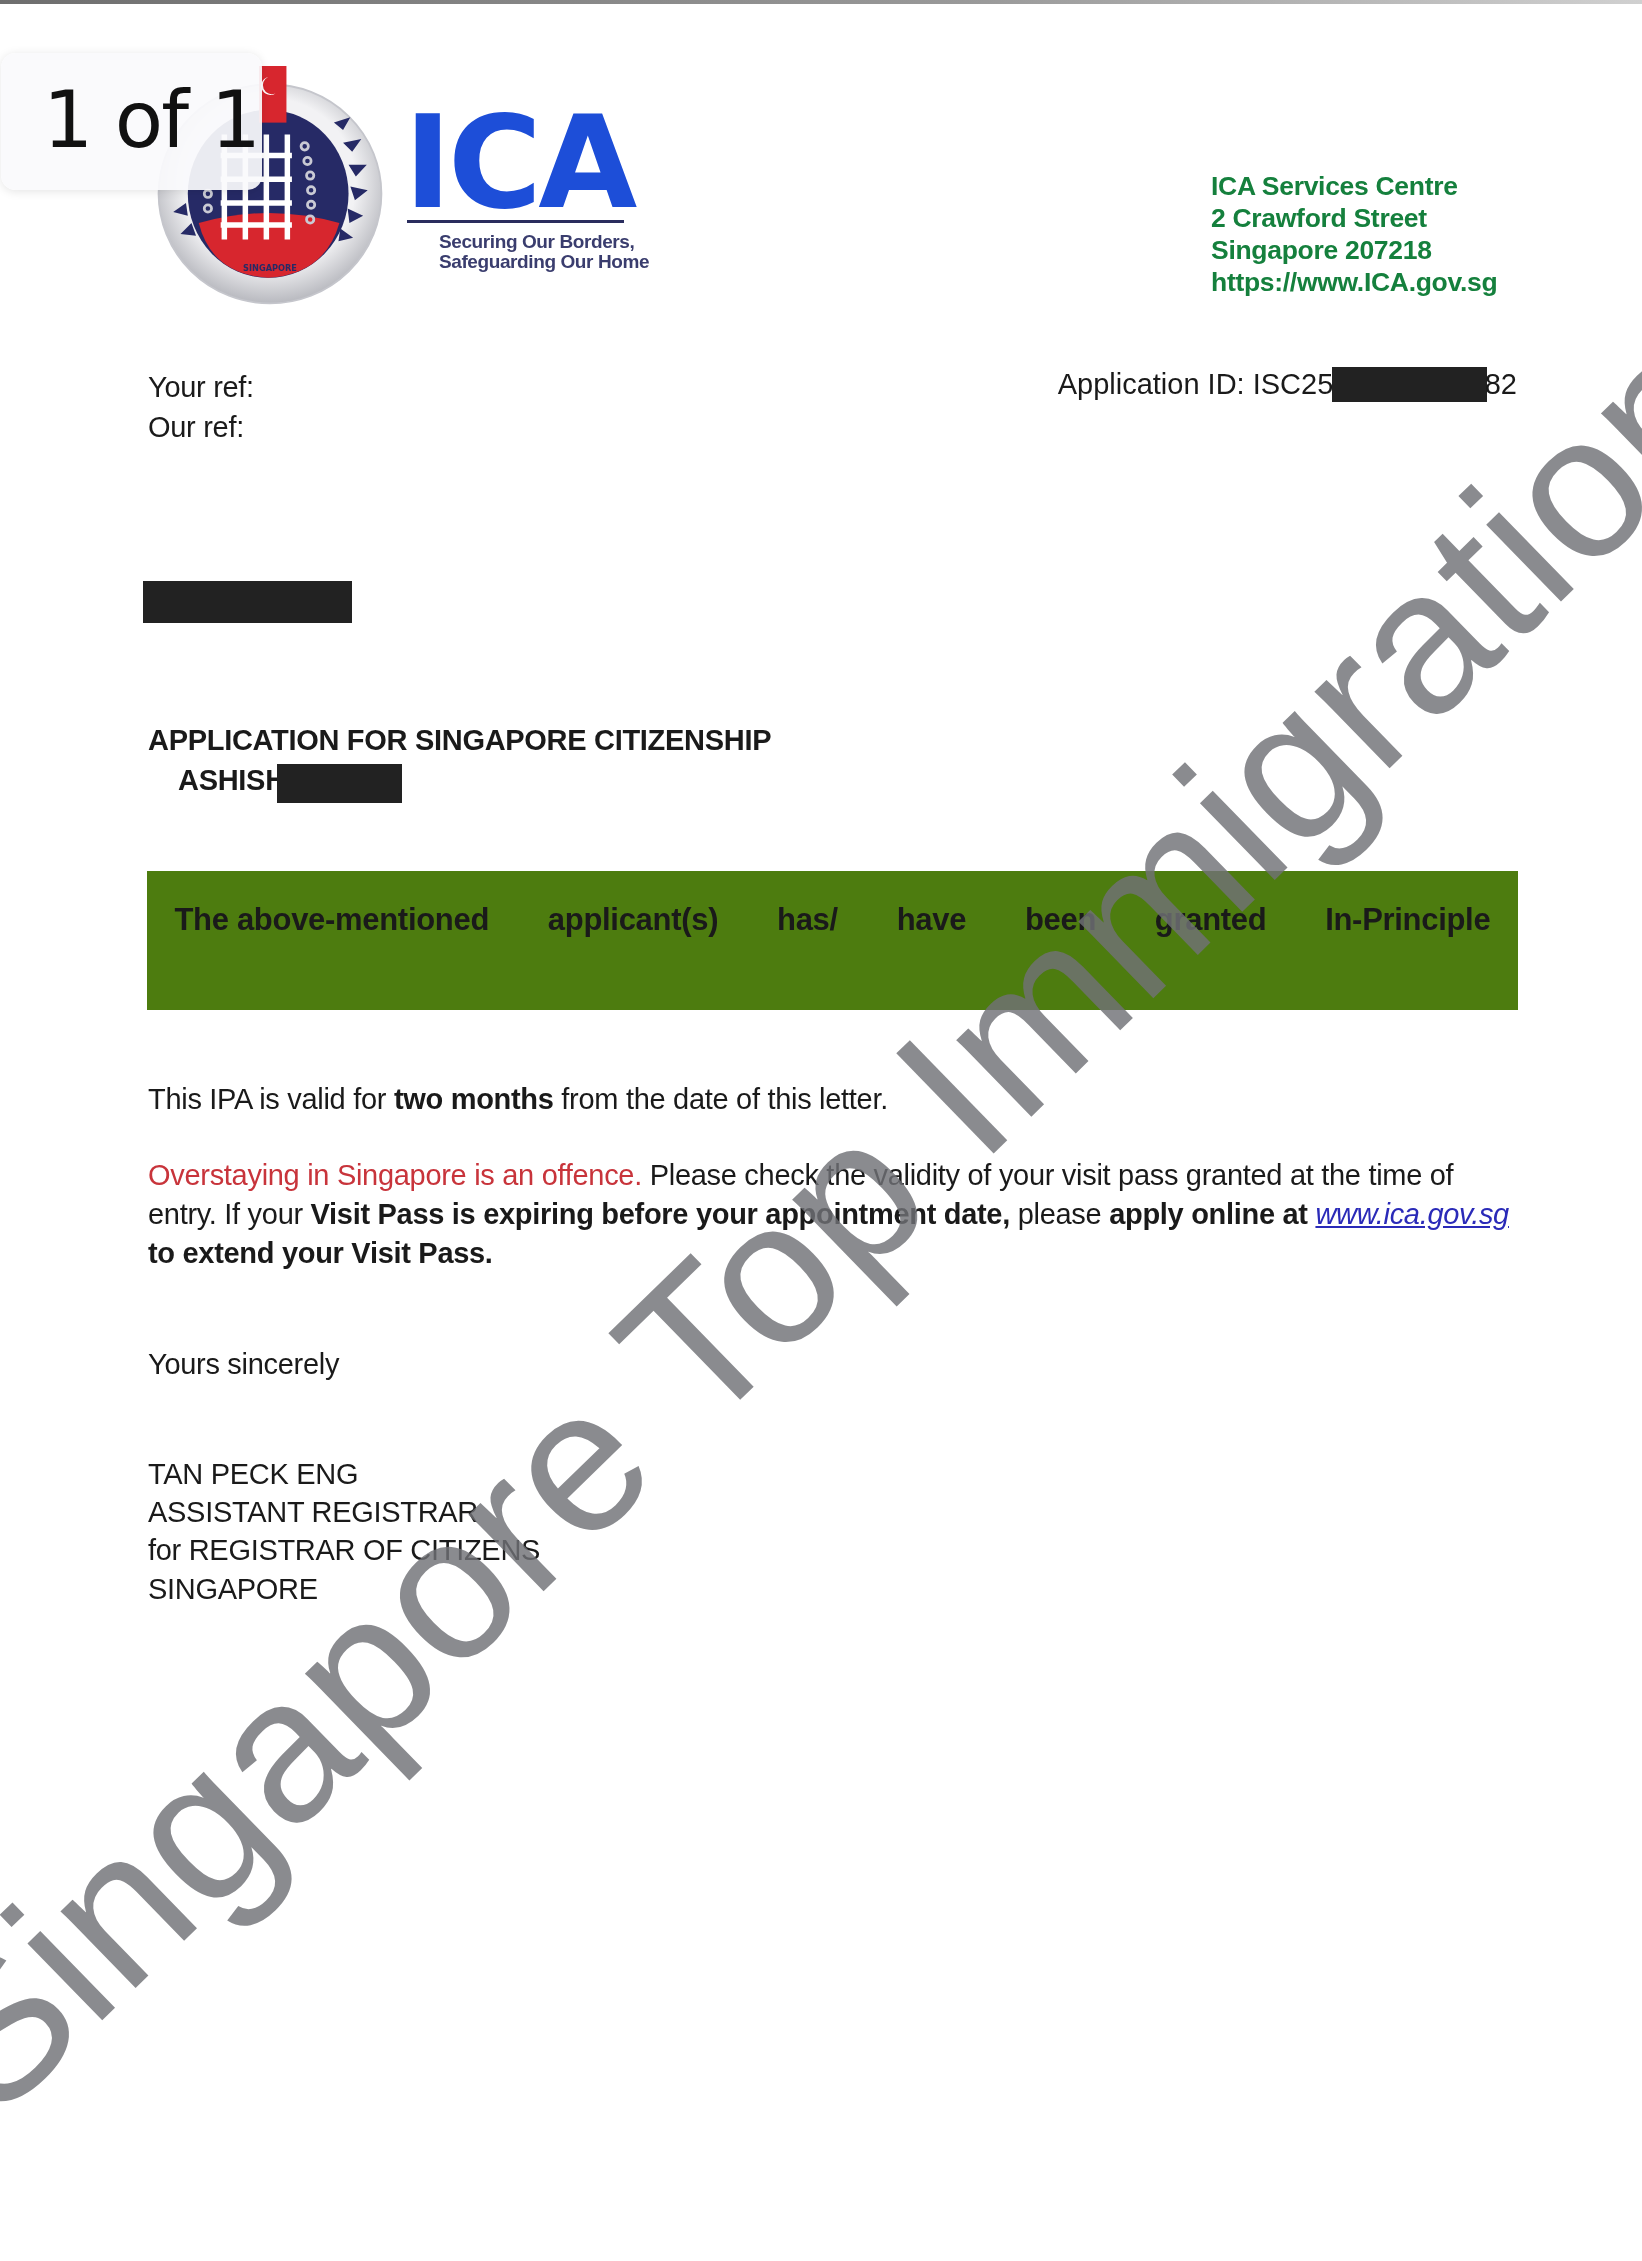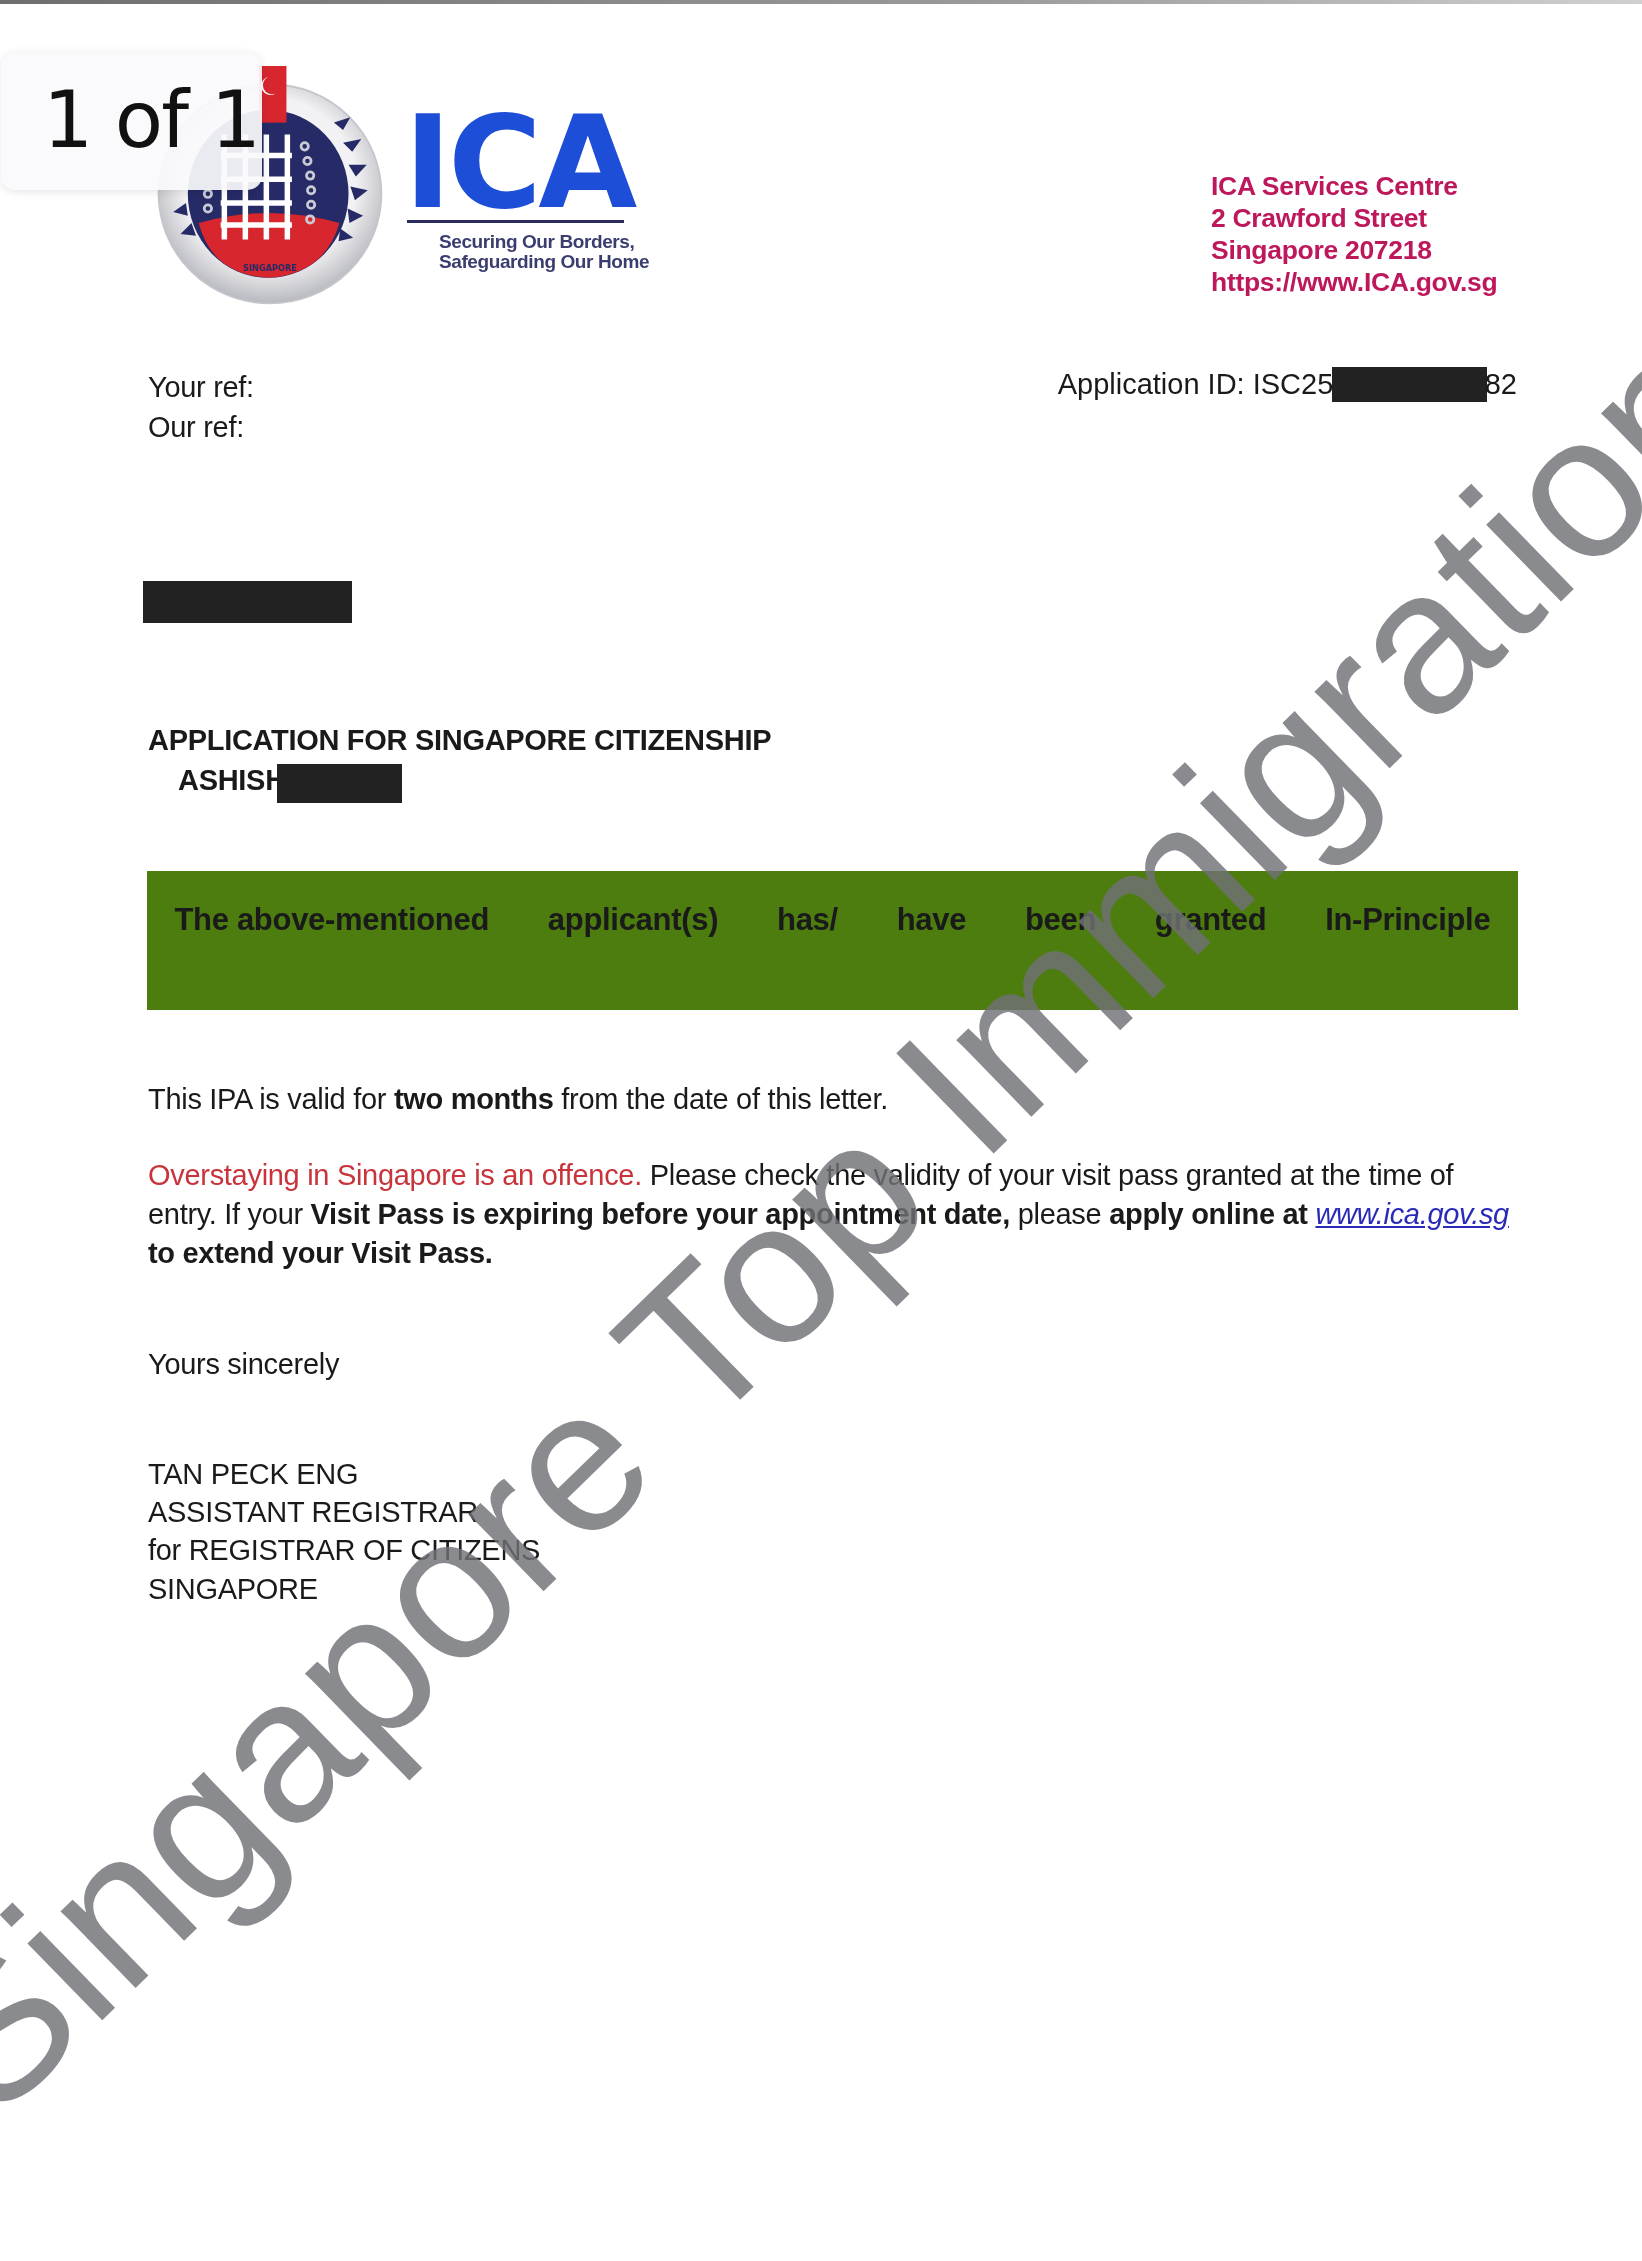--- a/index.html
+++ b/index.html
@@ -24,21 +24,21 @@
   .tagline { position: absolute; left: 404px; top: 232px; color: #3a3d6e;
     font-size: 19px; line-height: 20px; font-weight: bold; letter-spacing: -0.4px; white-space: nowrap; margin-left: 35px; }
 
   .page-badge { position: absolute; left: 1px; top: 53px; width: 261px; height: 137px;
     background: rgba(250,250,252,0.93); border-radius: 14.6px;
     box-shadow: 0 1.8px 9.1px rgba(0,0,0,0.10); }
   .page-badge span { position: absolute; left: 42px; top: 25.6px; font-size: 79px; line-height: 82px;
     color: #111; font-family: "DejaVu Sans", sans-serif; letter-spacing: -1.8px; }
 
   .addr { position: absolute; left: 1211px; top: 170px; font-size: 26.5px; line-height: 32px;
-    font-weight: bold; color: #be185d; white-space: nowrap; letter-spacing: -0.3px; }
+    font-weight: bold; color: #15803d; white-space: nowrap; letter-spacing: -0.3px; }
 
   .appid { position: absolute; right: 126px; top: 364px; text-align: right; }
   .appid-line { display: flex; justify-content: flex-end; align-items: center; font-size: 29px; line-height: 40px; white-space: nowrap; }
   .appid-line .redact-inline { display: inline-block; width: 155px; height: 35px; background: #222; margin: 0 -1.8px; }
 
   .graybox { position: absolute; left: 147px; top: 871px; width: 1371px; height: 139px;
     background: #4d7c0f; }
   .graybox-text { position: absolute; left: 27.4px; top: 26.5px; width: 1316px; font-size: 31px; line-height: 43px;
     font-weight: bold; text-align: justify; text-align-last: left; letter-spacing: -0.3px; }
   .graybox-text .l1 { display: flex; justify-content: space-between; }

